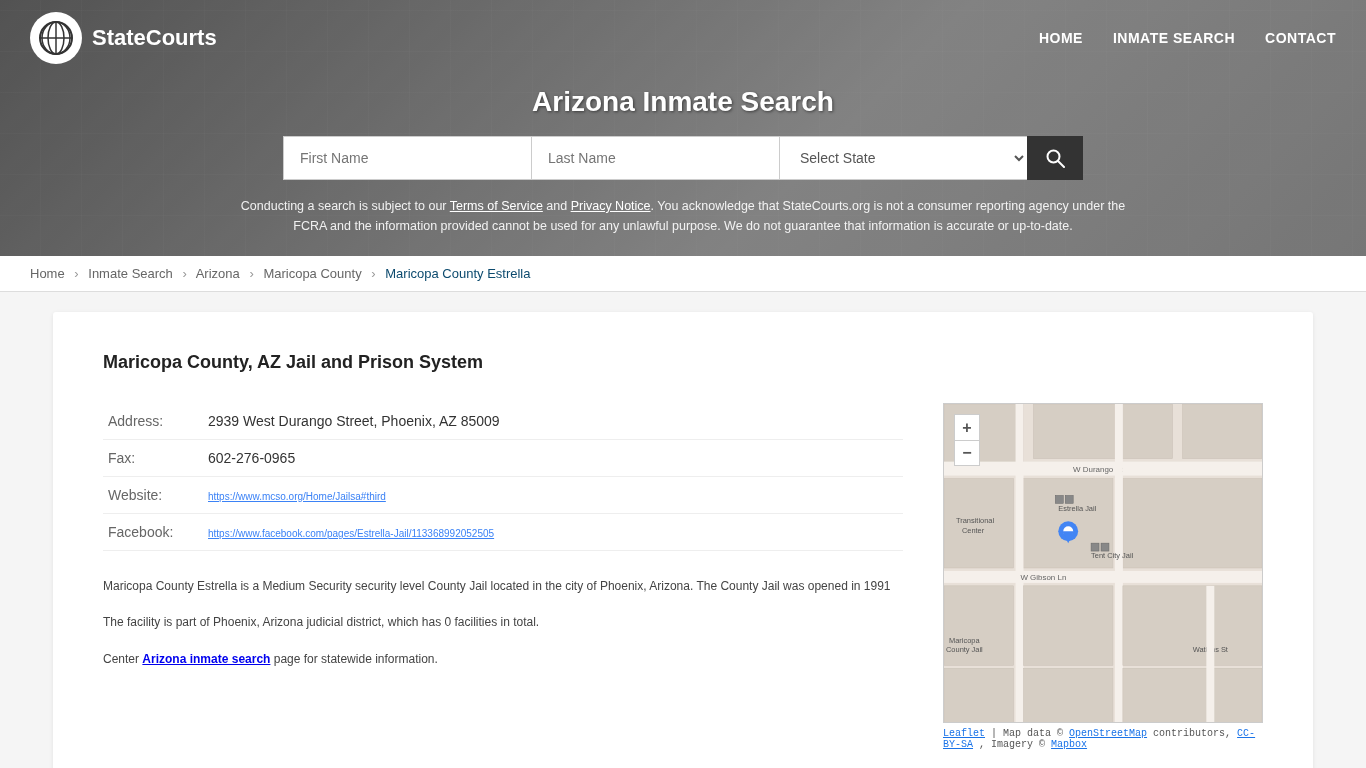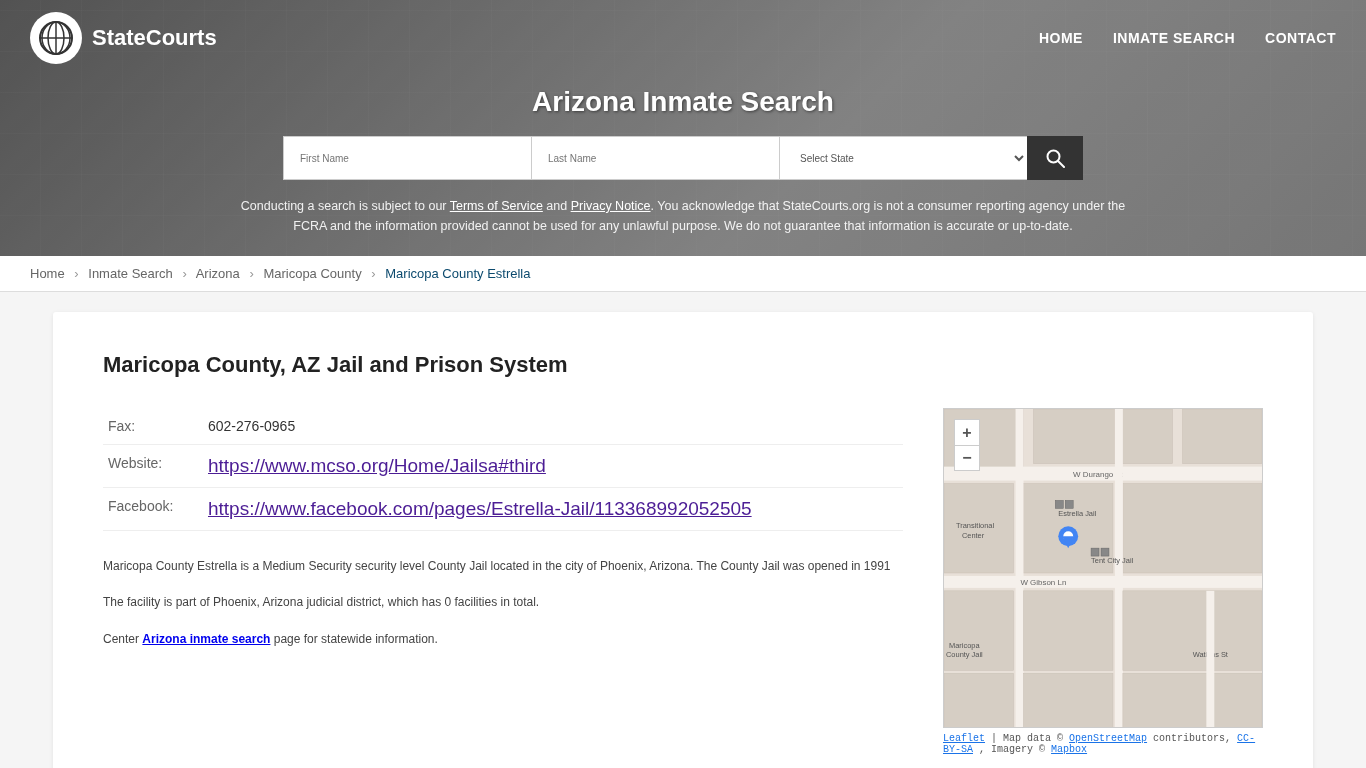--- a/index.html
+++ b/index.html
@@ -101,21 +101,21 @@
     }
     .search-bar {
       display: flex;
       justify-content: center;
       gap: 0;
       max-width: 800px;
       margin: 0 auto 16px;
     }
     .search-bar input, .search-bar select {
       padding: 12px 16px;
-      font-size: 10px;
+      font-size: 14px;
       border: 1px solid #ccc;
       outline: none;
     }
     .search-bar input:first-child {
       border-right: none;
       flex: 1;
       border-radius: 0;
     }
     .search-bar input:nth-child(2) {
       border-right: none;
@@ -176,21 +176,21 @@
     
     .main-content {
       background: white;
       max-width: 1260px;
       margin: 20px auto;
       padding: 40px 50px;
       border-radius: 3px;
       box-shadow: 0 1px 4px rgba(0,0,0,0.08);
     }
     .page-title {
-      font-size: 22px;
+      font-size: 18px;
       font-weight: bold;
       color: #222;
       margin-bottom: 30px;
     }
 
     
     .content-grid {
       display: flex;
       gap: 40px;
     }
@@ -219,24 +219,24 @@
       color: #666;
       font-size: 14px;
       width: 100px;
       flex-shrink: 0;
     }
     .info-value {
       color: #333;
       font-size: 14px;
     }
     .info-link {
-      color: #4c1d95;
+      color: #3b82f6;
       text-decoration: underline;
       word-break: break-all;
-      font-size: 19px;
+      font-size: 10px;
     }
 
     
     .description {
       font-size: 12px;
       line-height: 1.7;
       color: #444;
       margin-bottom: 16px;
     }
     .description strong {
@@ -354,20 +354,24 @@
 
 <main>
   <div class="main-content">
     <h2 class="page-title">Maricopa County, AZ Jail and Prison System</h2>
 
     <div class="content-grid">
 
       <div class="content-left">
         <table class="info-table">
           <tbody>
+              <tr>
+            <td class="info-label">Address:</td>
+            <td class="info-value">2939 West Durango Street, Phoenix, AZ 85009</td>
+          </tr>
           <tr>
             <td class="info-label">Fax:</td>
             <td class="info-value">602-276-0965</td>
           </tr>
           <tr>
             <td class="info-label">Website:</td>
             <td class="info-value">
               <a href="#" class="info-link">https://www.mcso.org/Home/Jailsa#third</a>
             </td>
           </tr>

